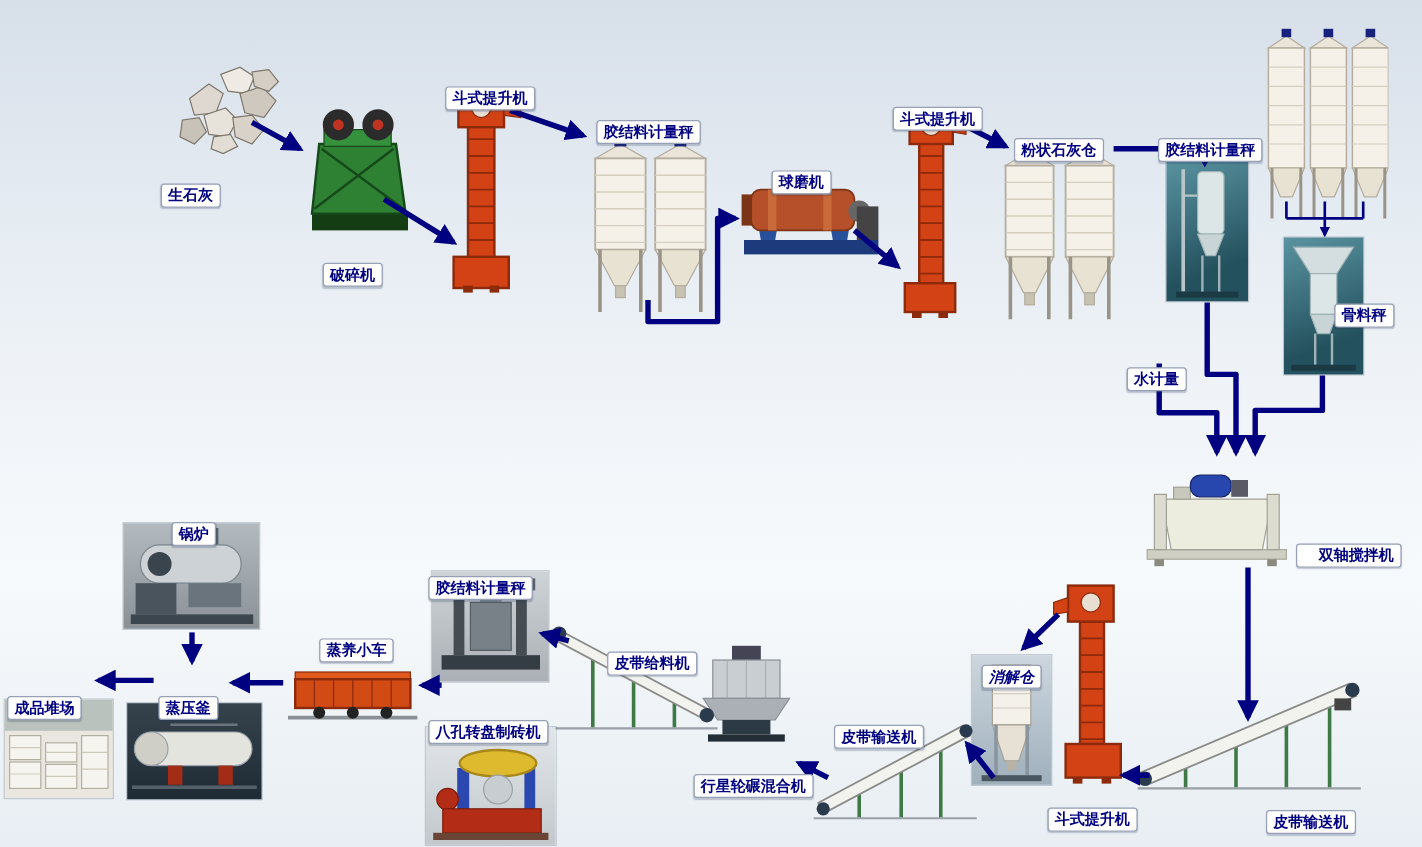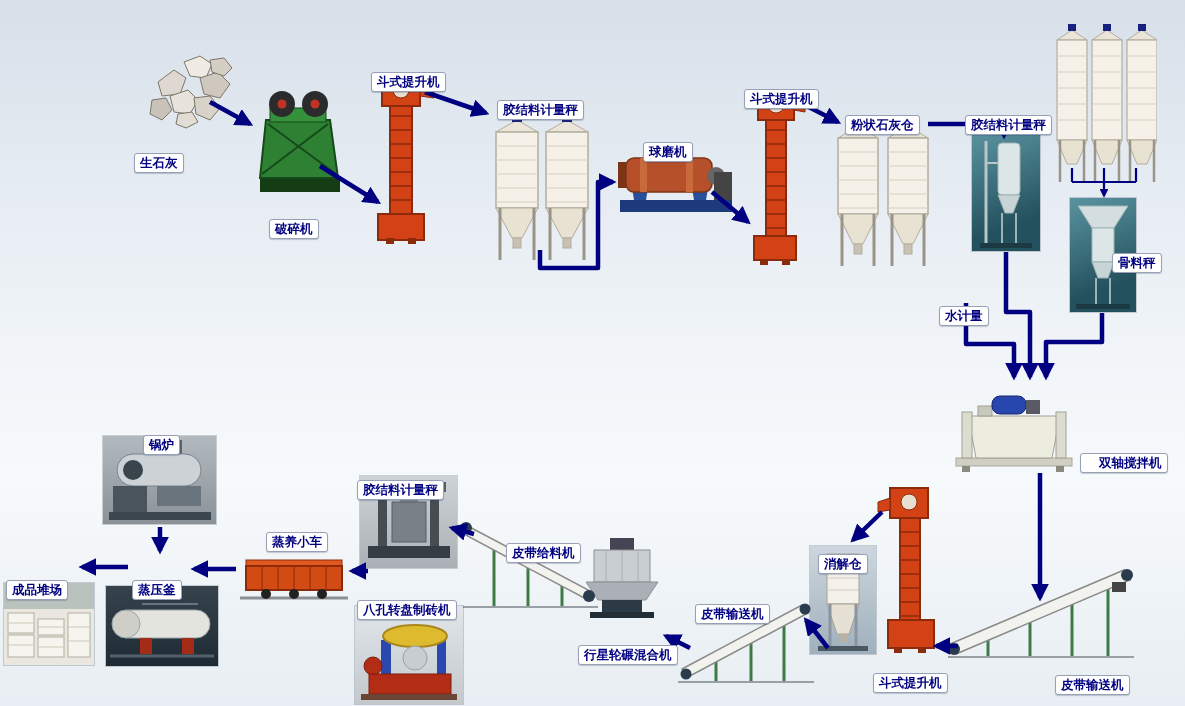--- a/index.html
+++ b/index.html
@@ -406,21 +406,21 @@
   <span class="lbl" style="left:269px;top:196px;">破碎机</span>
   <span class="lbl" style="left:371px;top:49px;">斗式提升机</span>
   <span class="lbl" style="left:497px;top:77px;">胶结料计量秤</span>
   <span class="lbl" style="left:643px;top:119px;">球磨机</span>
   <span class="lbl" style="left:744px;top:66px;">斗式提升机</span>
   <span class="lbl" style="left:845px;top:92px;">粉状石灰仓</span>
   <span class="lbl" style="left:965px;top:92px;">胶结料计量秤</span>
   <span class="lbl" style="left:1112px;top:230px;">骨料秤</span>
   <span class="lbl" style="left:939px;top:283px;">水计量</span>
   <span class="lbl" style="left:1080px;top:430px;padding-left:18px;">双轴搅拌机</span>
-  <span class="lbl" style="left:818px;top:531px;">消解仓</span>
+  <span class="lbl" style="left:818px;top:531px;font-style:italic;">消解仓</span>
   <span class="lbl" style="left:873px;top:650px;">斗式提升机</span>
   <span class="lbl" style="left:1055px;top:652px;">皮带输送机</span>
   <span class="lbl" style="left:695px;top:581px;">皮带输送机</span>
   <span class="lbl" style="left:578px;top:622px;">行星轮碾混合机</span>
   <span class="lbl" style="left:506px;top:520px;">皮带给料机</span>
   <span class="lbl" style="left:357px;top:457px;">胶结料计量秤</span>
   <span class="lbl" style="left:357px;top:577px;">八孔转盘制砖机</span>
   <span class="lbl" style="left:266px;top:509px;">蒸养小车</span>
   <span class="lbl" style="left:132px;top:557px;">蒸压釜</span>
   <span class="lbl" style="left:143px;top:412px;">锅炉</span>

